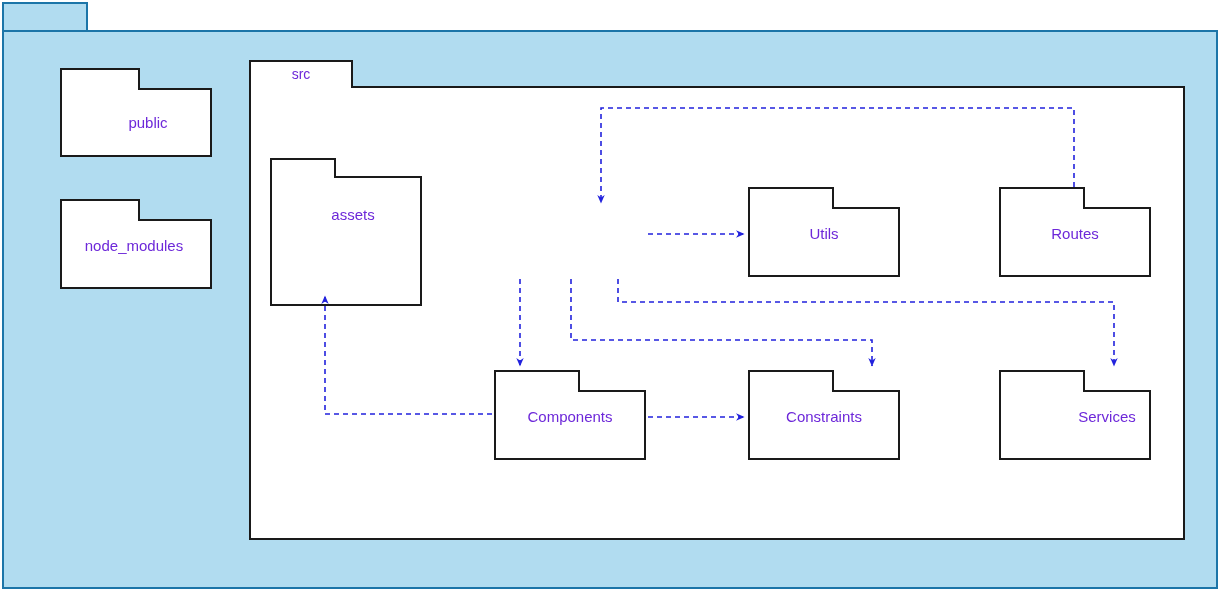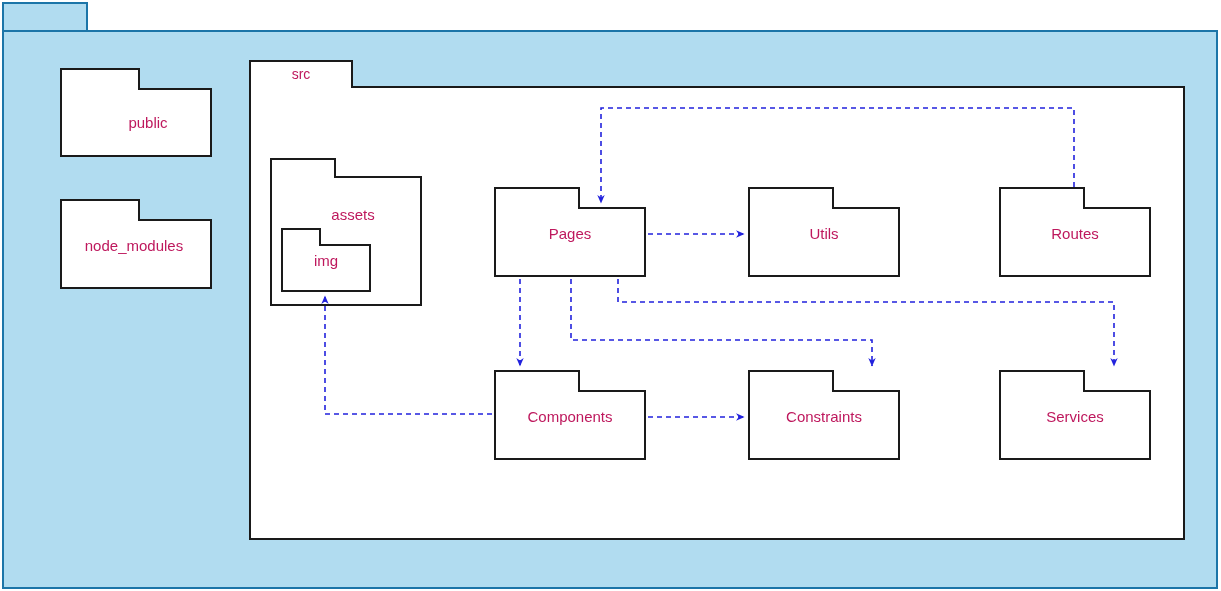--- a/index.html
+++ b/index.html
@@ -65,21 +65,21 @@
     position: absolute;
     left: 0;
     background: #ffffff;
     border: 2px solid #1a1a1a;
     box-sizing: border-box;
     z-index: 1;
   }
   .pkg .pkg-label {
     position: absolute;
     text-align: center;
-    color: #be185d;
+    color: #6d28d9;
     font-size: 15px;
     line-height: 18px;
     white-space: nowrap;
     z-index: 3;
     pointer-events: none;
   }
   .pkg .pkg-label.tab-label {
     font-size: 14px;
   }
 
@@ -119,31 +119,21 @@
     <div class="pkg-body" style="top:26px; width:936px; height:454px;"></div>
     <div class="pkg-label tab-label" style="left:0; top:5px; width:104px;">src</div>
   </div>
 
   <div class="pkg" style="left:270px; top:158px; width:152px; height:148px;">
     <div class="pkg-tab" style="width:66px; height:20px;"></div>
     <div class="pkg-body" style="top:18px; width:152px; height:130px;"></div>
     <div class="pkg-label" style="left:0; top:48px; width:152px;padding-left:7px;">assets</div>
   </div>
 
-  <div class="pkg" style="left:281px; top:228px; width:90px; height:64px; z-index:6;">
-    <div class="pkg-tab" style="width:40px; height:18px;"></div>
-    <div class="pkg-body" style="top:16px; width:90px; height:48px;"></div>
-    <div class="pkg-label" style="left:0; top:24px; width:90px;">img</div>
-  </div>
 
-  <div class="pkg" style="left:494px; top:187px; width:152px; height:90px;">
-    <div class="pkg-tab" style="width:86px; height:22px;"></div>
-    <div class="pkg-body" style="top:20px; width:152px; height:70px;"></div>
-    <div class="pkg-label" style="left:0; top:38px; width:152px;">Pages</div>
-  </div>
 
   <div class="pkg" style="left:748px; top:187px; width:152px; height:90px;">
     <div class="pkg-tab" style="width:86px; height:22px;"></div>
     <div class="pkg-body" style="top:20px; width:152px; height:70px;"></div>
     <div class="pkg-label" style="left:0; top:38px; width:152px;">Utils</div>
   </div>
 
   <div class="pkg" style="left:999px; top:187px; width:152px; height:90px;">
     <div class="pkg-tab" style="width:86px; height:22px;"></div>
     <div class="pkg-body" style="top:20px; width:152px; height:70px;"></div>
@@ -158,21 +148,21 @@
 
   <div class="pkg" style="left:748px; top:370px; width:152px; height:90px;">
     <div class="pkg-tab" style="width:86px; height:22px;"></div>
     <div class="pkg-body" style="top:20px; width:152px; height:70px;"></div>
     <div class="pkg-label" style="left:0; top:38px; width:152px;text-align:center;">Constraints</div>
   </div>
 
   <div class="pkg" style="left:999px; top:370px; width:152px; height:90px;">
     <div class="pkg-tab" style="width:86px; height:22px;"></div>
     <div class="pkg-body" style="top:20px; width:152px; height:70px;"></div>
-    <div class="pkg-label" style="left:0; top:38px; width:152px;">Services</div>
+    <div class="pkg-label" style="left:0; top:38px; width:152px;padding-left:32px;">Services</div>
   </div>
 
   <svg id="edges" viewBox="0 0 1221 591" xmlns="http://www.w3.org/2000/svg">
     <defs>
       <marker id="ah" markerWidth="9" markerHeight="9" refX="8" refY="4.5" orient="auto" markerUnits="userSpaceOnUse">
         <path d="M0,0.8 L8.6,4.5 L0,8.2 L2.6,4.5 Z" fill="#2222dd"></path>
       </marker>
     </defs>
 
     <g fill="none" stroke="#2222dd" stroke-width="1.6" stroke-dasharray="5,4" marker-end="url(#ah)">

